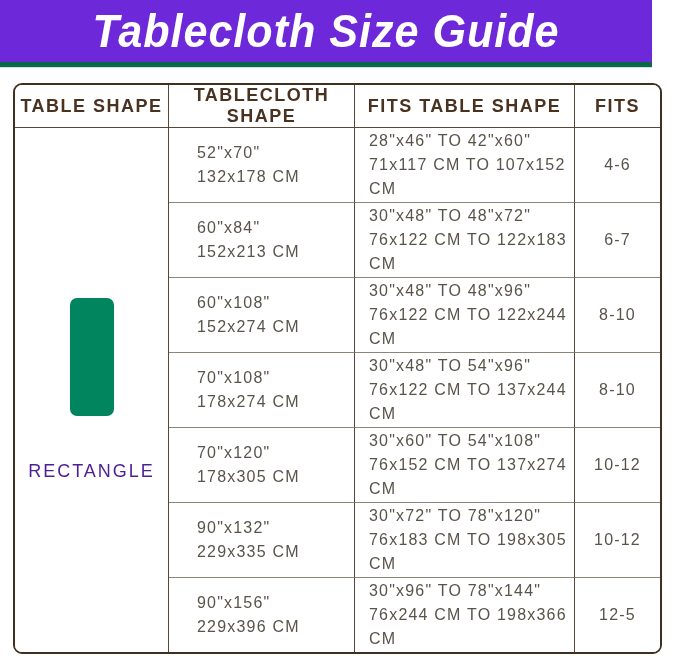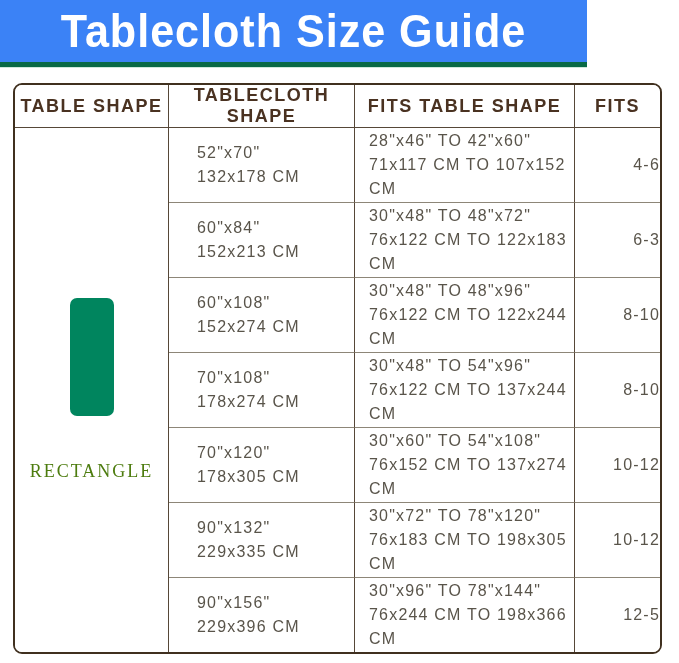--- a/index.html
+++ b/index.html
@@ -10,26 +10,27 @@
     font-family: "Liberation Sans", sans-serif;
   }
   .page {
     width: 679px;
     height: 663px;
     background: #ffffff;
     overflow: hidden;
   }
   
   .banner {
-    width: 587px;
+    width: 652px;
     height: 62px;
-    background: #3b82f6;
+    background: #6d28d9;
     border-bottom: 5px solid #086946;
     box-shadow: 0 1px 0 #cfe8dd;
     text-align: center;
+    font-style: italic;
   }
   .banner h1 {
     margin: 0;
     line-height: 62px;
     font-size: 44px;
     font-weight: 700;
     color: #ffffff;
     letter-spacing: 1px;
     transform: scale(0.98, 1.04);
     transform-origin: center;
@@ -78,41 +79,40 @@
     border-bottom: 1px solid #8d8678;
     border-right: 1px solid #564738;
     background: #ffffff;
     padding: 0;
   }
   tr:last-child td { border-bottom: none; }
   td:last-child { border-right: none; }
 
   td.c-size { padding-left: 28px; }
   td.c-fits { padding-left: 14px; }
-  td.c-seats { text-align: right; }
+  td.c-seats { text-align: center; }
 
   td.c-shape {
     border-bottom: none;
     text-align: center;
     vertical-align: middle;
   }
   .swatch {
     width: 44px;
     height: 118px;
     background: #00855e;
     border-radius: 7px;
     margin: 0 auto;
   }
   .shape-label {
     margin-top: 43px;
     font-size: 18px;
     font-weight: 400;
-    color: #4d7c0f;
+    color: #4c1d95;
     letter-spacing: 2px;
-    font-family: Liberation Serif, serif;
   }
 </style>
 </head>
 <body>
 
 <div class="page">
 
   <div class="banner">
     <h1>Tablecloth Size Guide</h1>
   </div>
@@ -151,21 +151,21 @@
         </tr>
         <tr>
           <td class="c-size">
             <div>60"x84"</div>
             <div>152x213 CM</div>
           </td>
           <td class="c-fits">
             <div>30"x48" TO 48"x72"</div>
             <div>76x122 CM TO 122x183 CM</div>
           </td>
-          <td class="c-seats">6-3</td>
+          <td class="c-seats">6-7</td>
         </tr>
         <tr>
           <td class="c-size">
             <div>60"x108"</div>
             <div>152x274 CM</div>
           </td>
           <td class="c-fits">
             <div>30"x48" TO 48"x96"</div>
             <div>76x122 CM TO 122x244 CM</div>
           </td>

